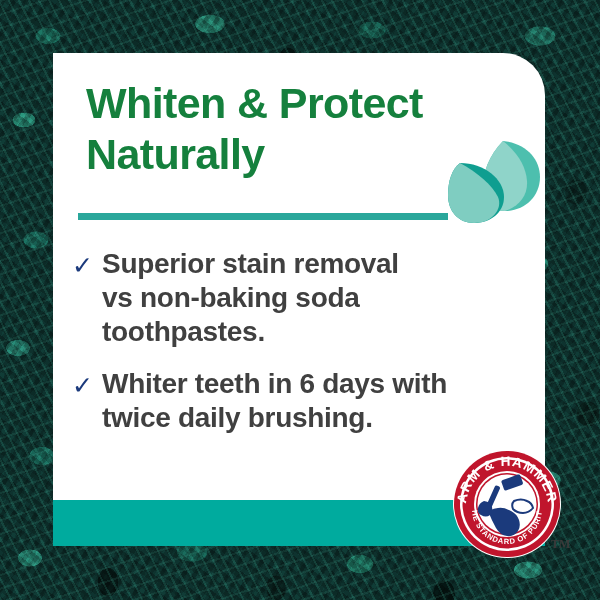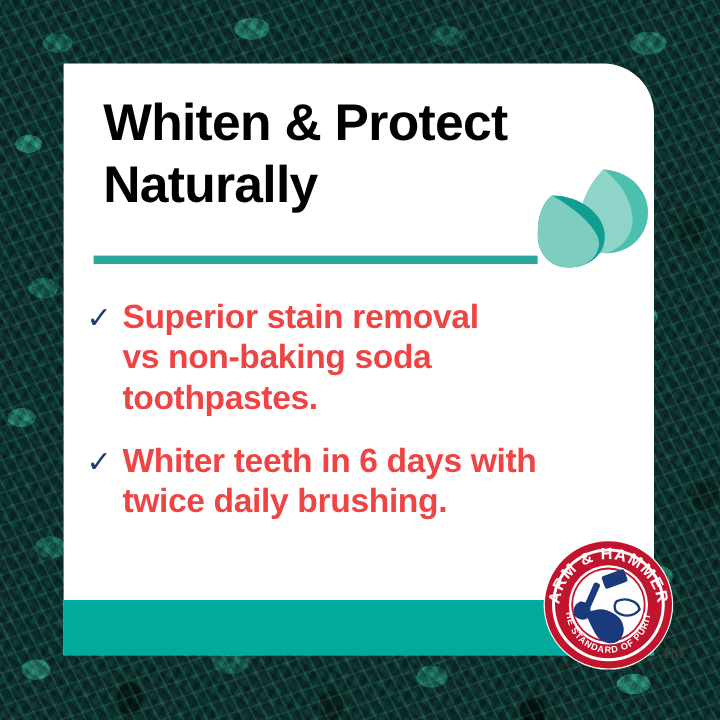--- a/index.html
+++ b/index.html
@@ -103,21 +103,21 @@
     background: #ffffff;
     border-top-right-radius: 42px;
     overflow: hidden;
   }
 
   .card-title {
     position: absolute;
     left: 33px;
     top: 25px;
     width: 430px;
-    color: #000000;
+    color: #15803d;
     font-size: 43px;
     line-height: 51px;
     font-weight: bold;
     letter-spacing: -0.6px;
     white-space: pre-line;
   }
 
   .leaf-art {
     position: absolute;
     left: 395px;
@@ -150,21 +150,21 @@
     flex: 0 0 auto;
     width: 30px;
     margin-top: 4px;
     color: #1b3a7c;
     font-size: 25px;
     line-height: 28px;
     text-align: left;
     padding-left: 3px;
   }
   .bullet-text {
-    color: #ef4444;
+    color: #404040;
     font-size: 28px;
     line-height: 34px;
     font-weight: bold;
     letter-spacing: -0.3px;
     white-space: pre-line;
   }
 
   .teal-bar {
     position: absolute;
     left: 0;

